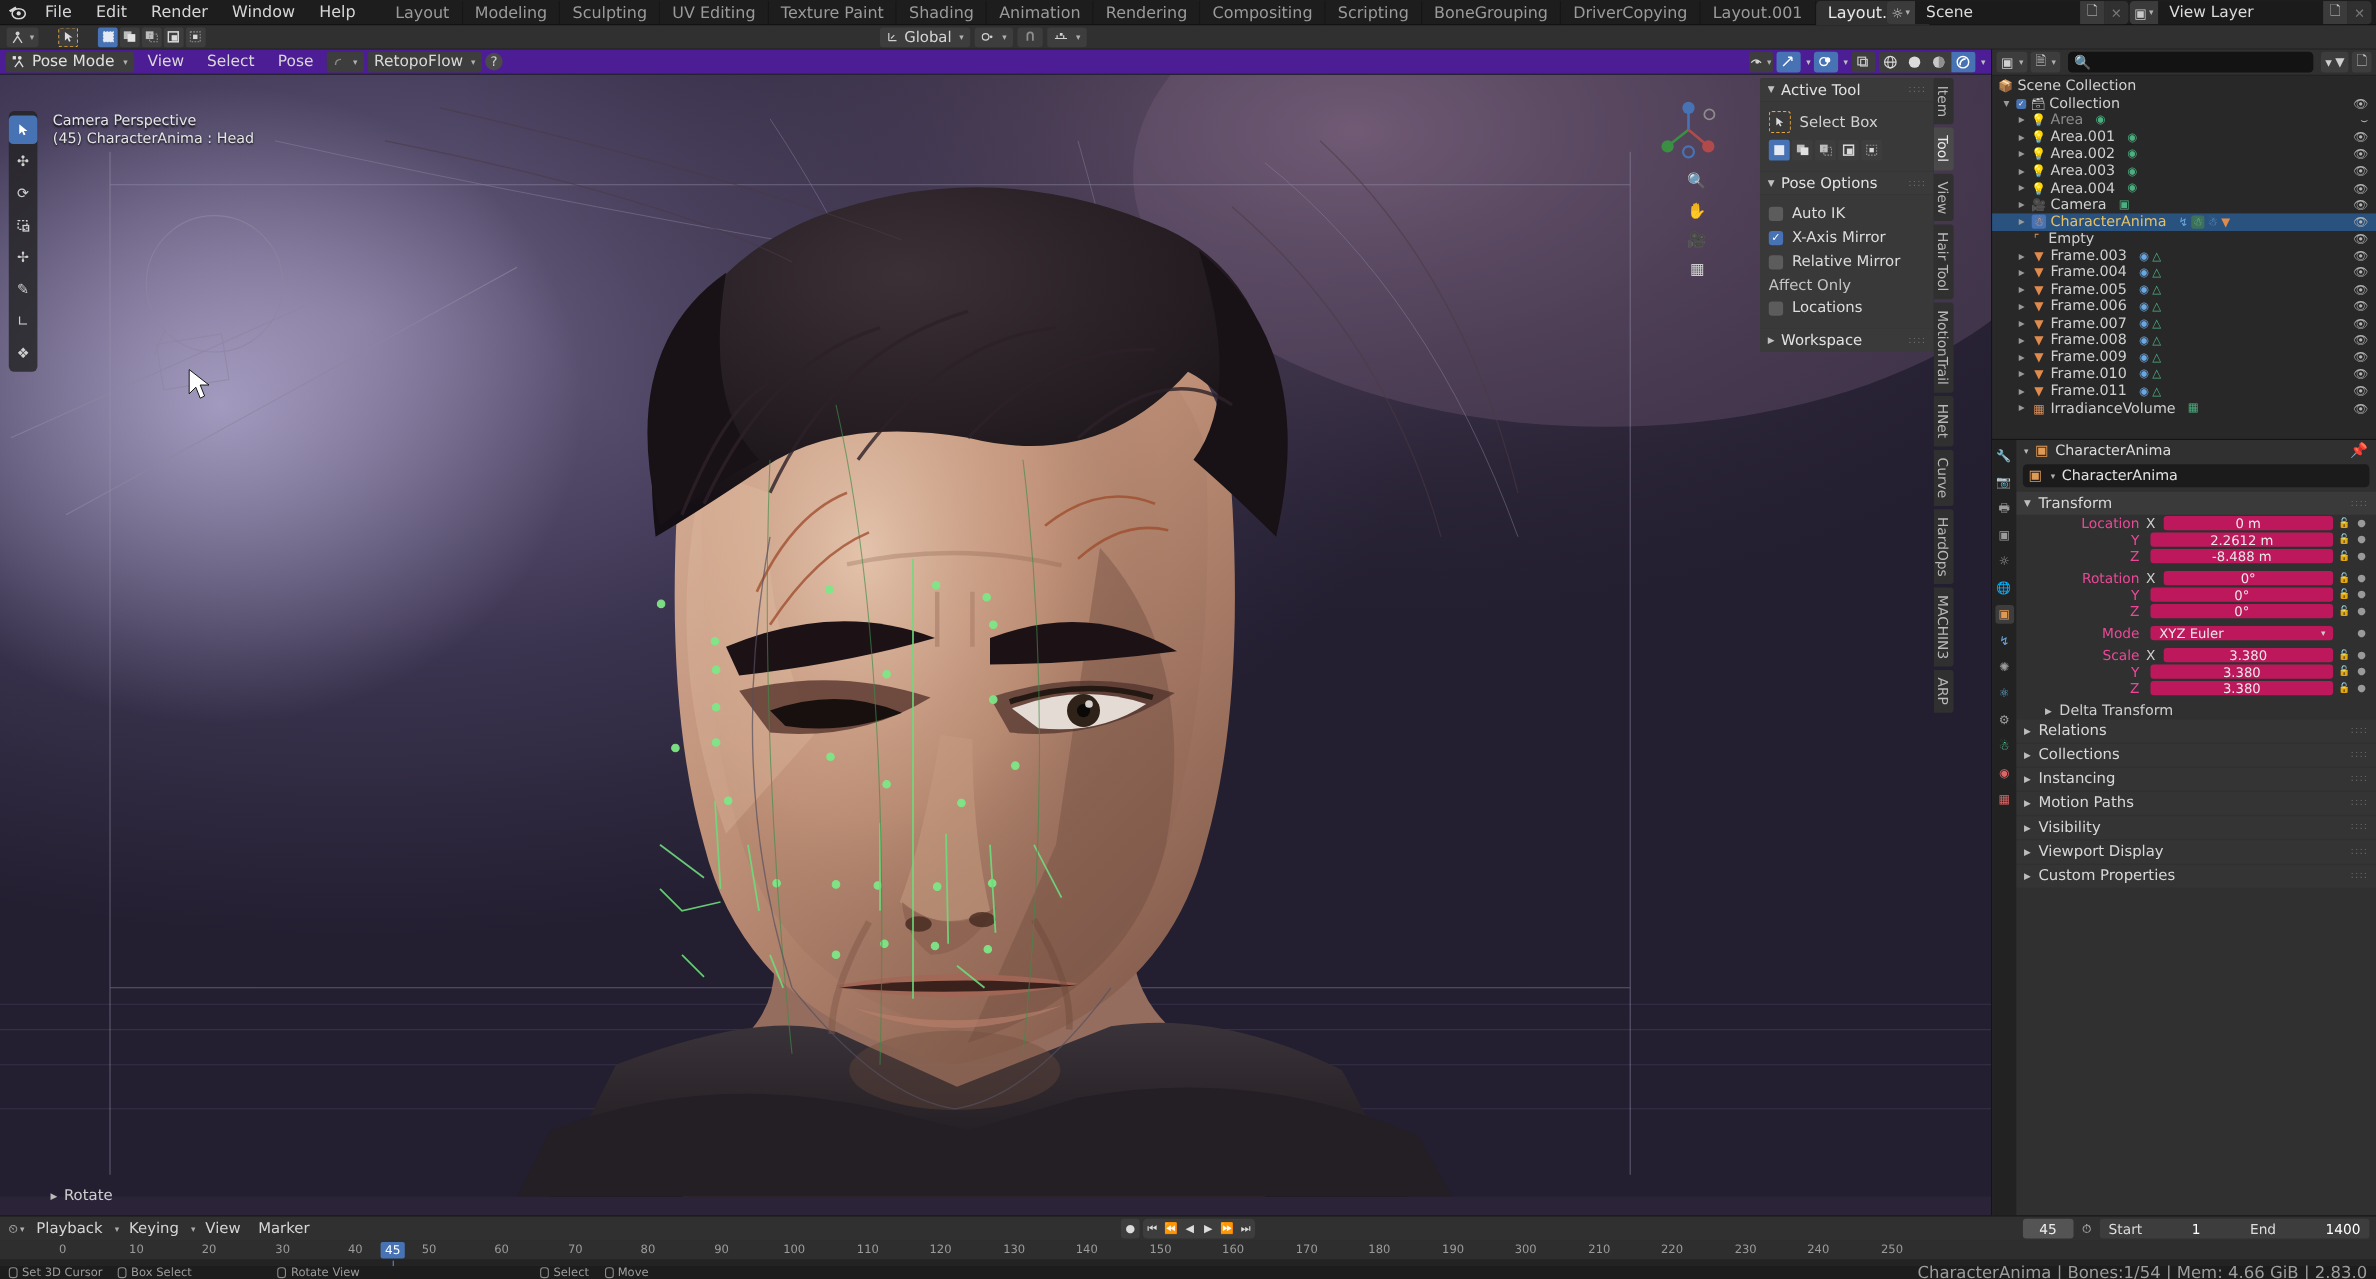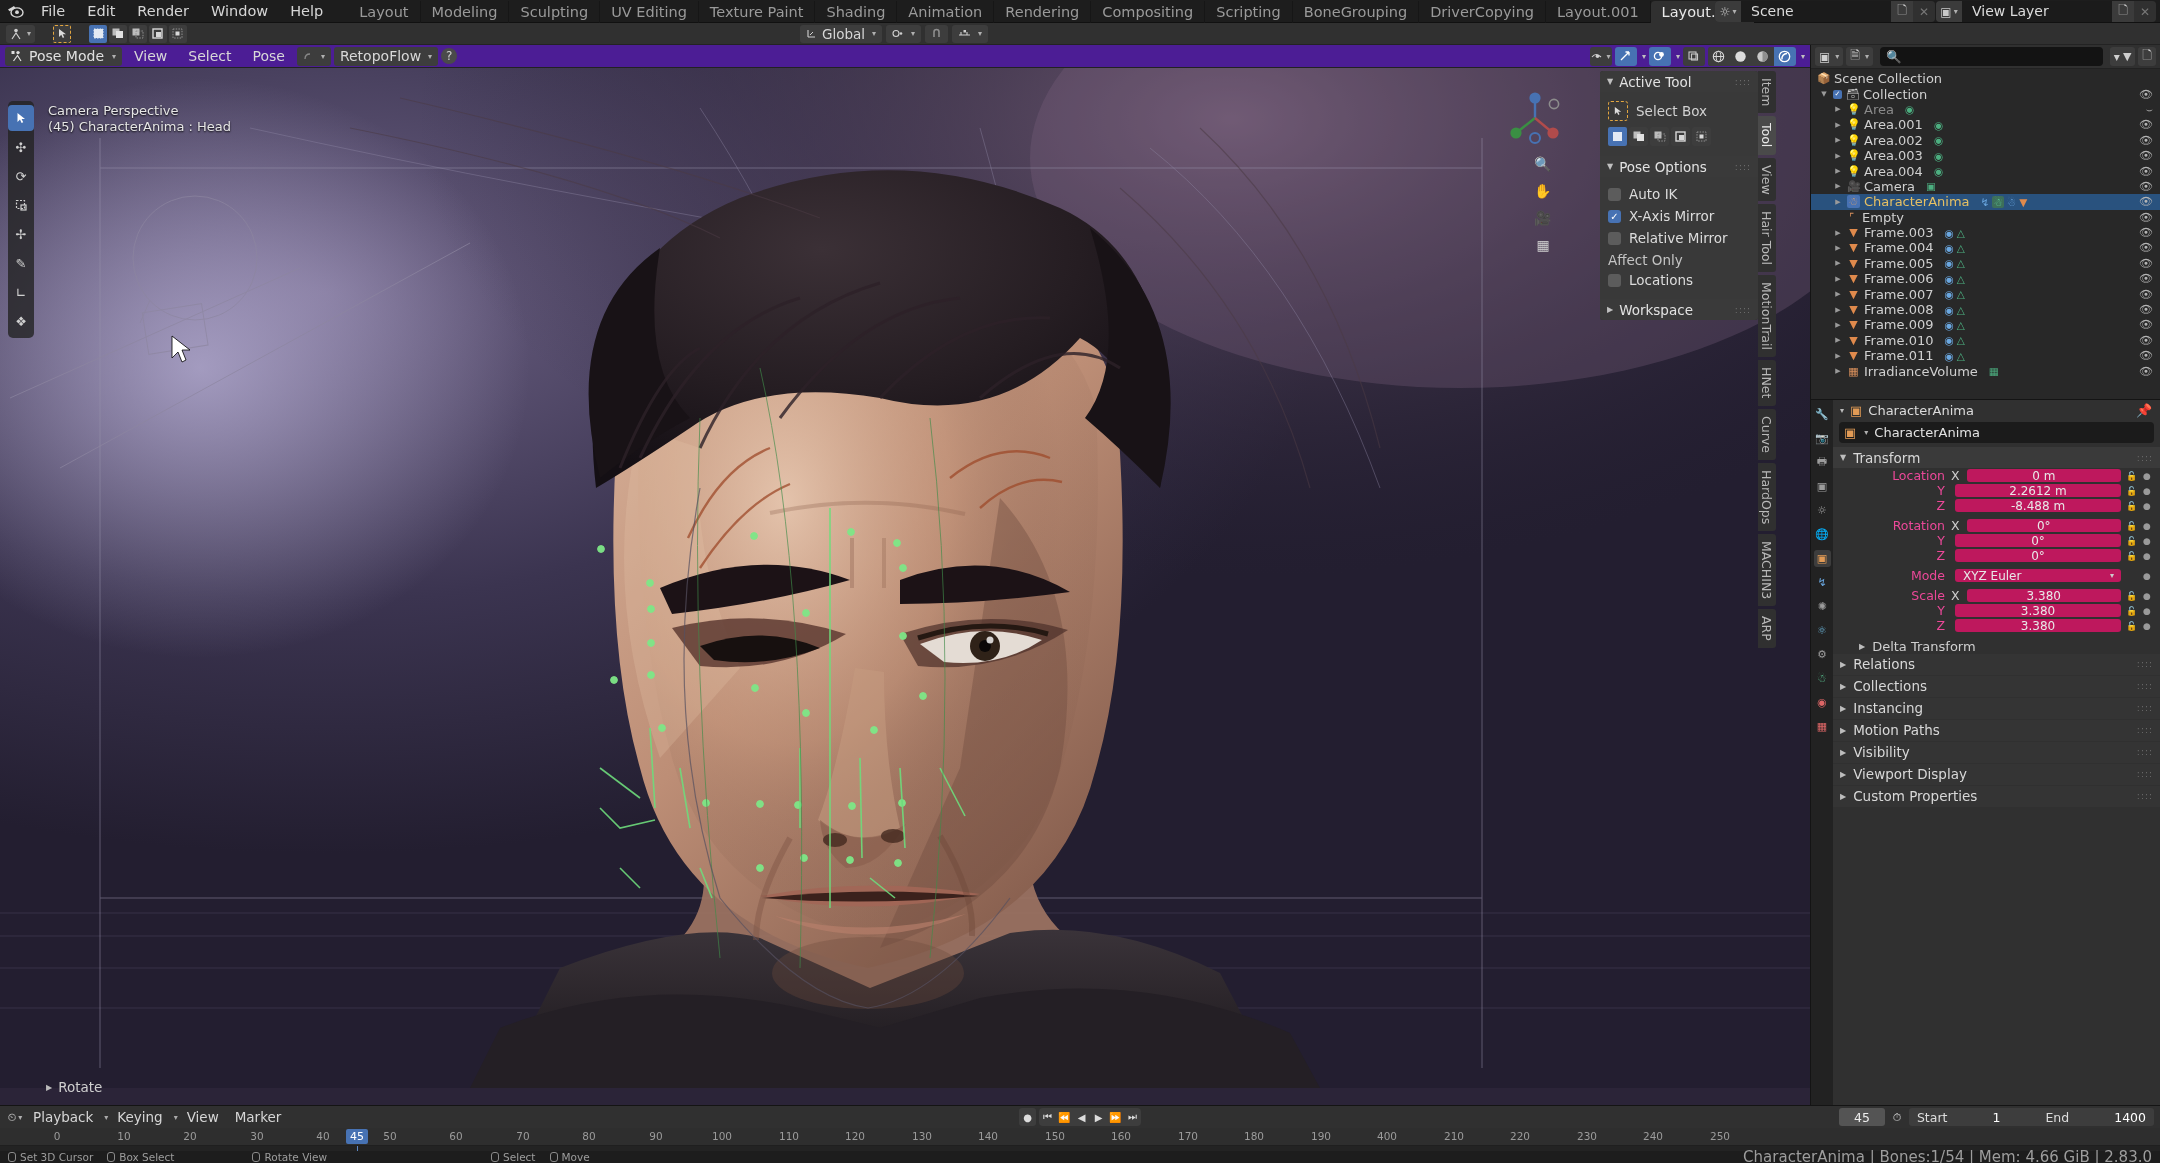--- a/index.html
+++ b/index.html
@@ -1091,21 +1091,21 @@
     <span class="tick" style="left:722px">100</span>
     <span class="tick" style="left:789px">110</span>
     <span class="tick" style="left:855px">120</span>
     <span class="tick" style="left:922px">130</span>
     <span class="tick" style="left:988px">140</span>
     <span class="tick" style="left:1055px">150</span>
     <span class="tick" style="left:1121px">160</span>
     <span class="tick" style="left:1188px">170</span>
     <span class="tick" style="left:1254px">180</span>
     <span class="tick" style="left:1321px">190</span>
-    <span class="tick" style="left:1387px">400</span>
+    <span class="tick" style="left:1387px">300</span>
     <span class="tick" style="left:1454px">210</span>
     <span class="tick" style="left:1520px">220</span>
     <span class="tick" style="left:1587px">230</span>
     <span class="tick" style="left:1653px">240</span>
     <span class="tick" style="left:1720px">250</span>
     <span id="playhead-lbl" style="left:357px">45</span>
   </div>
   <div id="tl-body">
     <div id="playhead" style="left:357px"></div>
     <div id="tl-scroll"></div>

